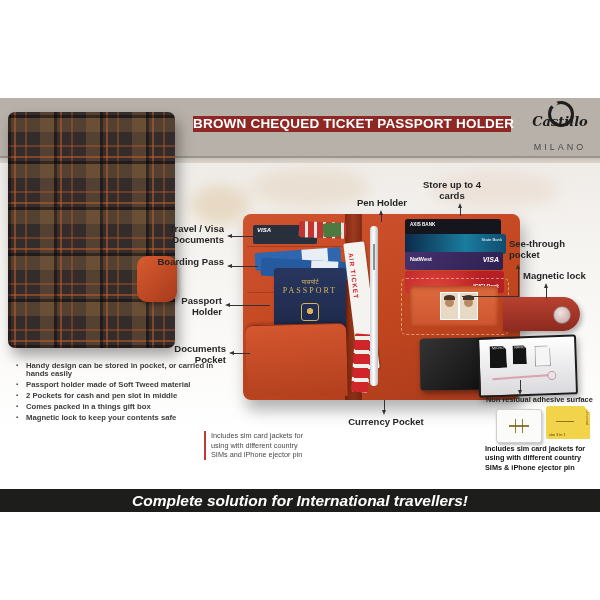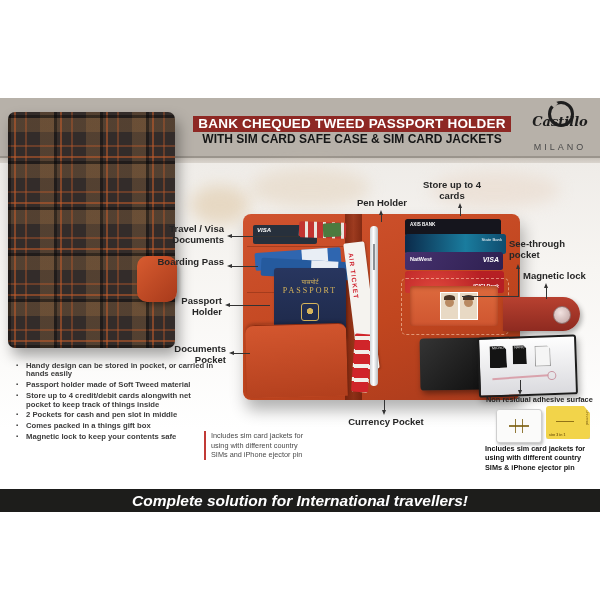--- a/index.html
+++ b/index.html
@@ -166,22 +166,21 @@
       font-weight:bold;font-style:italic;font-size:15.5px;line-height:23px;text-align:center;}
 </style>
 </head>
 <body>
 
 <div id="stage">
 
   <div class="abs band"></div>
   <div class="abs band-line"></div>
   <div class="abs band-sub"></div>
-  <div class="abs title-red">BANK CHEQUED TWEED PASSPORT HOLDER</div>
-  <div class="abs title-sub">WITH SIM CARD SAFE CASE &amp; SIM CARD JACKETS</div>
+  <div class="abs title-red">BROWN CHEQUED TICKET PASSPORT HOLDER</div>
 
   <div class="abs logo">
     <div class="logo-ring"></div>
     <div class="logo-gap"></div>
     <div class="logo-script">Castillo</div>
     <div class="logo-city">MILANO</div>
   </div>
 
   <div class="abs photo-bg"></div>
   <div class="abs blob" style="left:250px;top:168px;width:120px;height:40px;background:#e5d6c2;"></div>
@@ -298,21 +297,20 @@
   <div class="abs ah down" style="left:382px;top:410px;"></div>
   <div class="abs lbl c" style="left:346px;top:417px;width:80px;">Currency Pocket</div>
 
   <div class="abs lead" style="left:520px;top:380px;width:1px;height:10px;"></div>
   <div class="abs ah down" style="left:518px;top:390px;"></div>
   <div class="abs lbl sm" style="left:486px;top:396px;width:114px;">Non residual adhesive surface</div>
 
   <div class="abs features">
     <div class="f">Handy design can be stored in pocket, or carried in hands easily</div>
     <div class="f">Passport holder made of Soft Tweed material</div>
-    <div class="f">Store up to 4 credit/debit cards alongwith net pocket to keep track of things inside</div>
     <div class="f">2 Pockets for cash and pen slot in middle</div>
     <div class="f">Comes packed in a things gift box</div>
     <div class="f">Magnetic lock to keep your contents safe</div>
   </div>
 
   <div class="abs note note1">Includes sim card jackets for using with different country SIMs and iPhone ejector pin</div>
   <div class="abs sim-note">Includes sim card jackets for using with different country SIMs &amp; iPhone ejector pin</div>
   <div class="abs pcode">Product Code : S 32</div>
 
   <div class="abs banner">Complete solution for International travellers!</div>

